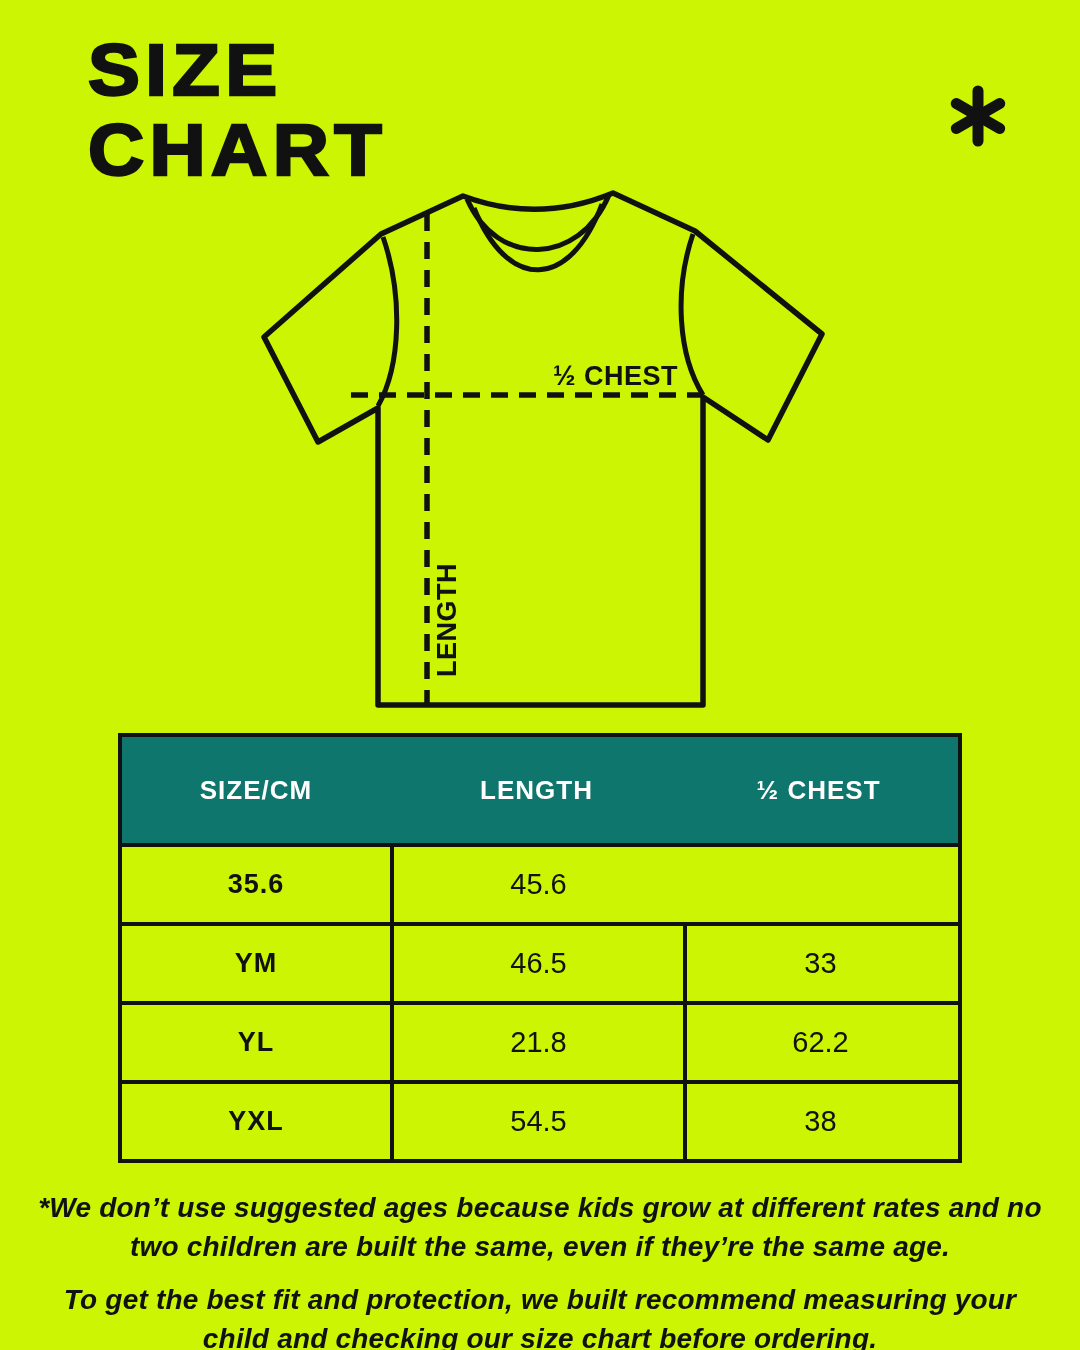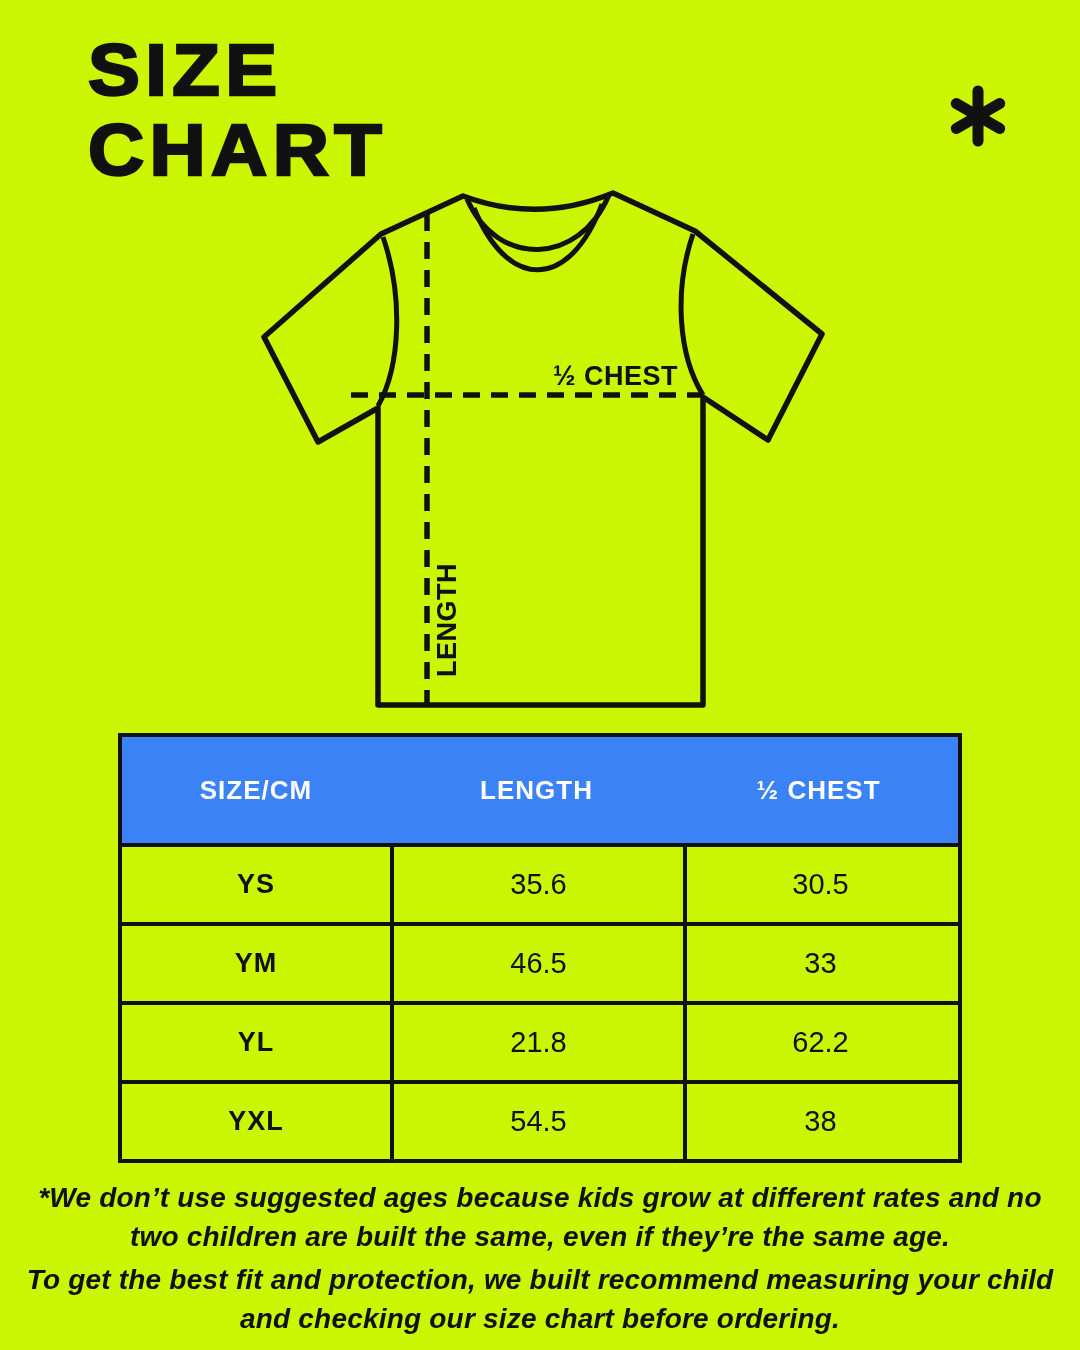--- a/index.html
+++ b/index.html
@@ -22,34 +22,34 @@
   .shirt .outline{stroke-width:5.5;stroke-linejoin:round;}
   .shirt .seam{stroke-width:5;}
   .shirt .dash{stroke-width:5.5;stroke-dasharray:17 11;}
   .shirt text{fill:#111;font-family:"Liberation Sans",sans-serif;
               font-weight:bold;font-size:27px;letter-spacing:0.5px;}
 
   
   .size-table{position:absolute;left:118px;top:733px;width:844px;
               border:4px solid #111;box-sizing:border-box;}
   .thead{display:grid;grid-template-columns:268px 293px 271px;height:106px;
-         background:#3b82f6;color:#fff;}
+         background:#0f766e;color:#fff;}
   .thead .cell{display:flex;align-items:center;justify-content:center;
                font-weight:bold;font-size:26px;letter-spacing:1px;}
   .trow{display:grid;grid-template-columns:268px 293px 271px;height:75px;
         border-top:4px solid #111;}
   .trow .cell{display:flex;align-items:center;justify-content:center;
               font-size:29px;border-left:4px solid #111;}
   .trow .cell:first-child{border-left:none;font-weight:bold;font-size:27px;letter-spacing:1px;}
 
   
   .footnote{position:absolute;left:18px;top:1174px;width:1044px;
             text-align:center;font-style:italic;font-weight:bold;
             font-size:28px;line-height:39px;letter-spacing:0.2px;}
-  .footnote p{margin:4px;font-style:italic;}
+  .footnote p{margin:14px;font-style:italic;}
 </style>
 </head>
 <body>
 
 <div class="page">
 
   <div class="title">
     <div>SIZE</div>
     <div>CHART</div>
   </div>
@@ -80,23 +80,22 @@
     <text transform="translate(206 497) rotate(-90)">LENGTH</text>
   </svg>
 
   <div class="size-table">
     <div class="thead">
       <div class="cell">SIZE/CM</div>
       <div class="cell">LENGTH</div>
       <div class="cell">½ CHEST</div>
     </div>
     <div class="trow">
-      <div class="cell">YS</div>
       <div class="cell">35.6</div>
-      <div class="cell">30.5</div>
+      <div class="cell">45.6</div>
     </div>
     <div class="trow">
       <div class="cell">YM</div>
       <div class="cell">46.5</div>
       <div class="cell">33</div>
     </div>
     <div class="trow">
       <div class="cell">YL</div>
       <div class="cell">21.8</div>
       <div class="cell">62.2</div>

